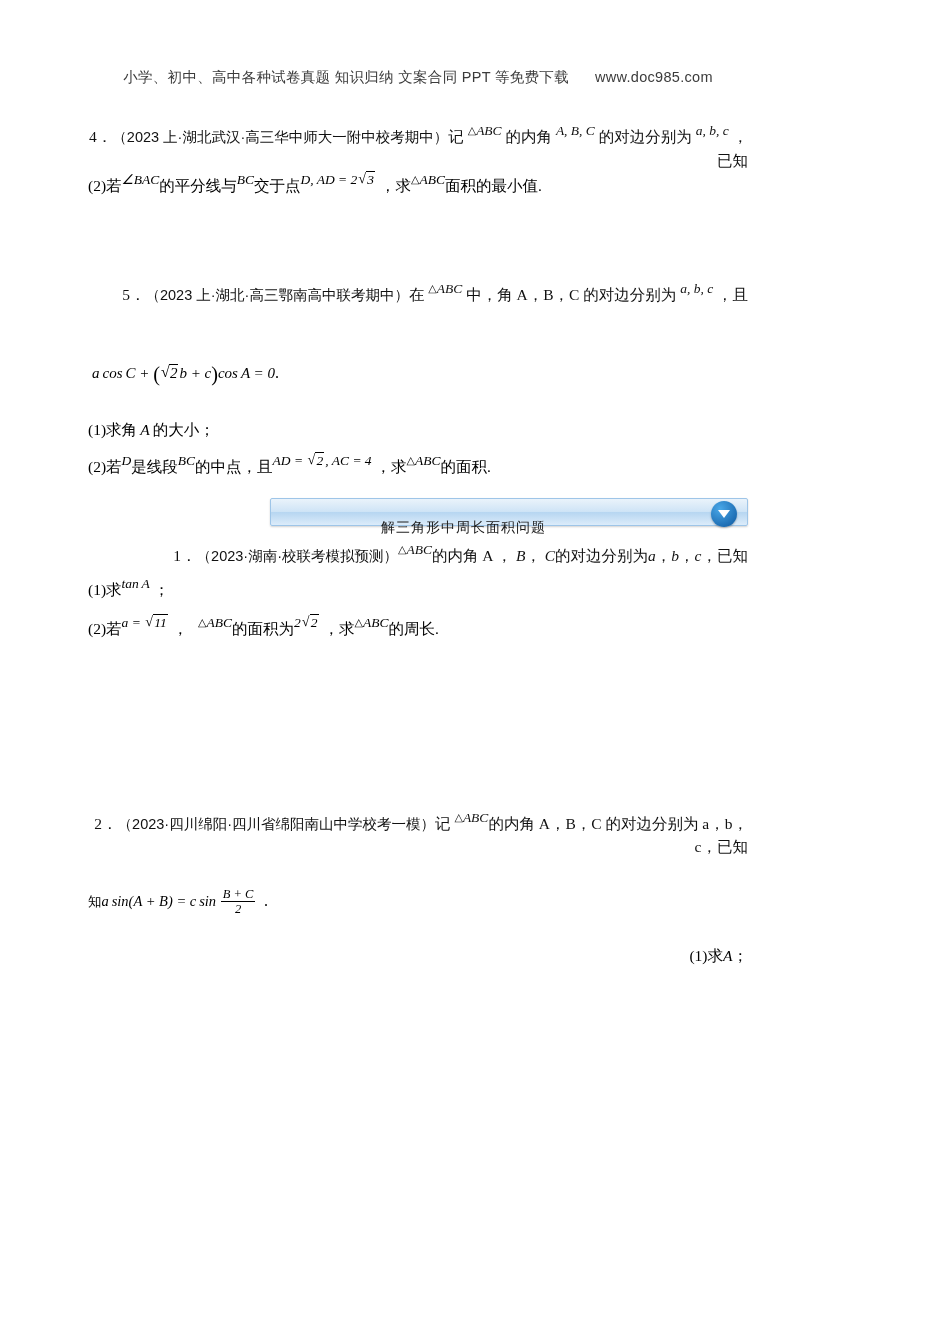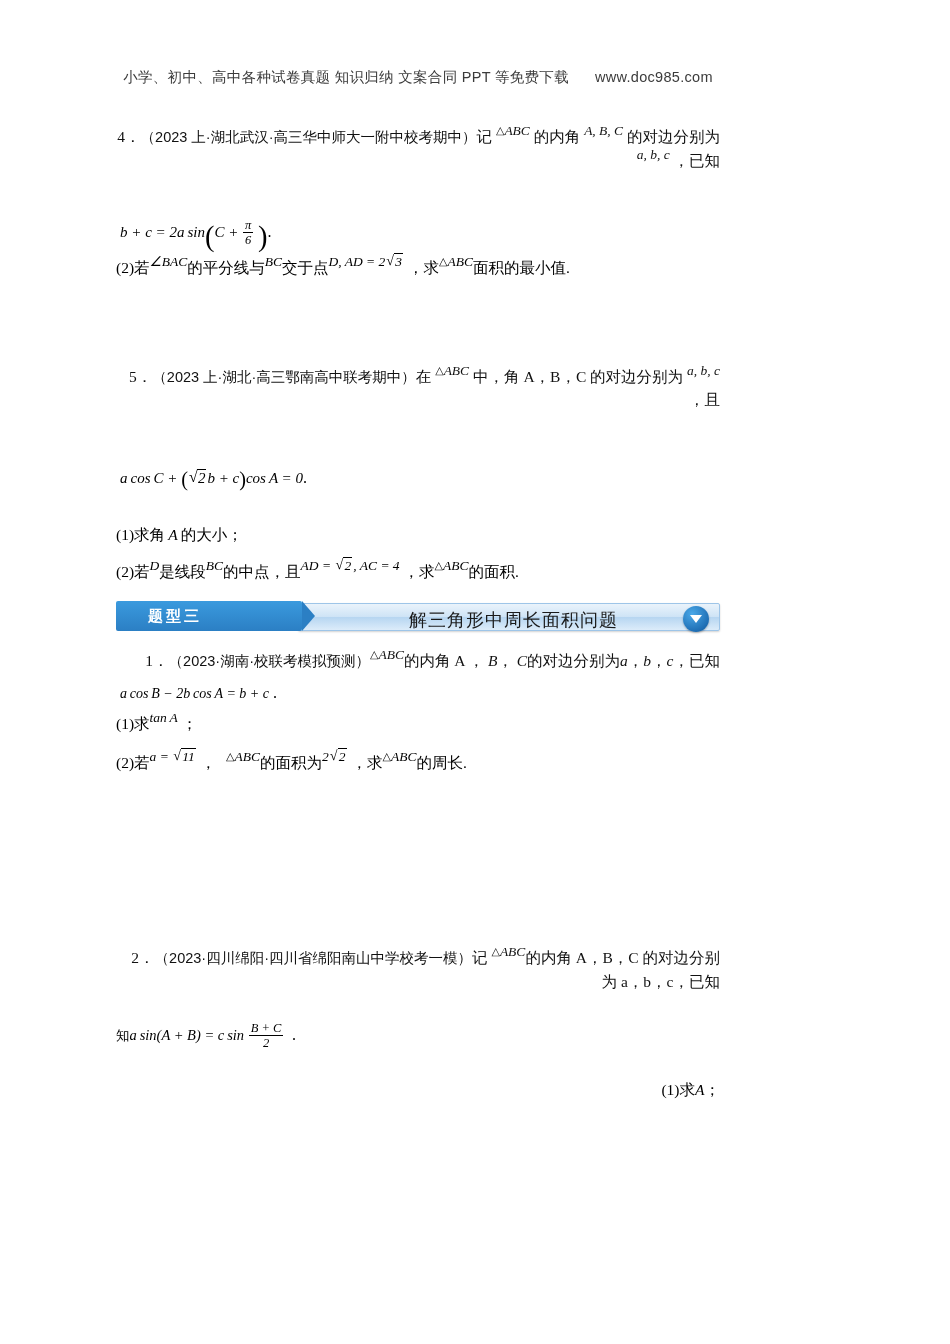--- a/index.html
+++ b/index.html
@@ -12,21 +12,21 @@
     height: 1344px;
     position: relative;
     font-family: "Liberation Serif", serif;
     color: #000000;
   }
   .page {
     position: relative;
     width: 836px;
     height: 1344px;
     box-sizing: border-box;
-    padding: 0 116px;
+    padding: 0 88px;
   }
   .header {
     text-align: center;
     font-family: "Liberation Sans", sans-serif;
     font-size: 14.5px;
     color: #3b3b3b;
     padding-top: 68px;
     letter-spacing: 0.3px;
   }
   .header .site {
@@ -127,23 +127,23 @@
     top: 2px;
     height: 26px;
     background: linear-gradient(to bottom, #eaf3fb 0%, #cfe4f6 48%, #b7d6f1 52%, #dcecfa 100%);
     border: 1px solid #9ec5e8;
     border-radius: 2px;
     box-shadow: 0 1px 2px rgba(0,0,0,0.18);
   }
   .banner-bar-label {
     position: absolute;
     left: 110px;
-    top: 4px;
+    top: 20px;
     font-family: Liberation Serif, serif;
-    font-size: 18px;
+    font-size: 14px;
     color: #1a1a1a;
     letter-spacing: 1px;
   }
   .banner-tag {
     position: absolute;
     left: 0;
     top: 0;
     width: 186px;
     height: 30px;
     background: linear-gradient(to bottom, #3a9ade 0%, #2b7fc4 100%);
@@ -200,25 +200,20 @@
     <div class="qline">
       <span class="num">4．</span><span class="src">（2023 上·湖北武汉·高三华中师大一附中校考期中）</span><span>记</span>
       <span class="mathup"><span class="tri">△</span><i>ABC</i></span>
       <span>的内角</span>
       <span class="mathup">A, B, C</span>
       <span>的对边分别为</span>
       <span class="mathup">a, b, c</span>
       <span>，已知</span>
     </div>
 
-    <div class="row" style="margin-top:46px; padding-left:4px;">
-      <span class="disp"><i>b</i> + <i>c</i> = 2<i>a</i> sin<span class="paren-big">(</span><i>C</i> +
-        <span class="frac"><span class="n">π</span><span class="d">6</span></span>
-      <span class="paren-big">)</span></span><span>.</span>
-    </div>
 
     <div class="sub" style="margin-top:4px;">
       (2)若<span class="mathup">∠<i>BAC</i></span>的平分线与<span class="mathup"><i>BC</i></span>交于点<span class="mathup"><i>D</i>, <i>AD</i> = 2<span class="sqrt"><span class="rad">3</span></span></span>&nbsp;，求<span class="mathup"><span class="tri">△</span><i>ABC</i></span>面积的最小值.
     </div>
   </div>
 
   <div class="block" style="margin-top:86px;">
     <div class="qline">
       <span class="num">5．</span><span class="src">（2023 上·湖北·高三鄂南高中联考期中）</span><span>在</span>
       <span class="mathup"><span class="tri">△</span><i>ABC</i></span>
@@ -241,35 +236,29 @@
 
   <div class="banner">
     <div class="banner-bar">
       <div class="banner-bar-label">解三角形中周长面积问题</div>
       <div class="banner-badge">
         <svg width="16" height="14" viewBox="0 0 16 14">
           <path d="M2 3 L8 11 L14 3 Z" fill="#ffffff"></path>
         </svg>
       </div>
     </div>
-    <div class="banner-tag">
-      <div class="banner-tag-text">题型三</div>
-    </div>
   </div>
 
   <div class="block" style="margin-top:18px;">
     <div class="qline">
       <span class="num">1．</span><span class="src">（2023·湖南·校联考模拟预测）</span><span class="mathup"><span class="tri">△</span><i>ABC</i></span><span>的内角 A ，</span>
       <span class="math">B</span><span>，</span>
       <span class="math">C</span><span>的对边分别为</span><span class="math">a</span><span>，</span><span class="math">b</span><span>，</span><span class="math">c</span><span>，已知</span>
     </div>
 
-    <div class="row" style="margin-top:12px; padding-left:4px;">
-      <span class="disp" style="font-size:14px;"><i>a</i> cos <i>B</i> − 2<i>b</i> cos <i>A</i> = <i>b</i> + <i>c</i></span>&nbsp;<span>.</span>
-    </div>
 
     <div class="sub" style="margin-top:12px;">
       (1)求<span class="mathup">tan <i>A</i></span>&nbsp;；
     </div>
     <div class="sub" style="margin-top:18px;">
       (2)若<span class="mathup"><i>a</i> = <span class="sqrt"><span class="rad">11</span></span></span>&nbsp;，<span class="mathup" style="margin-left:10px;"><span class="tri">△</span><i>ABC</i></span>的面积为<span class="mathup">2<span class="sqrt"><span class="rad">2</span></span></span>&nbsp;，求<span class="mathup"><span class="tri">△</span><i>ABC</i></span>的周长.
     </div>
   </div>
 
   <div class="space-xl"></div>

